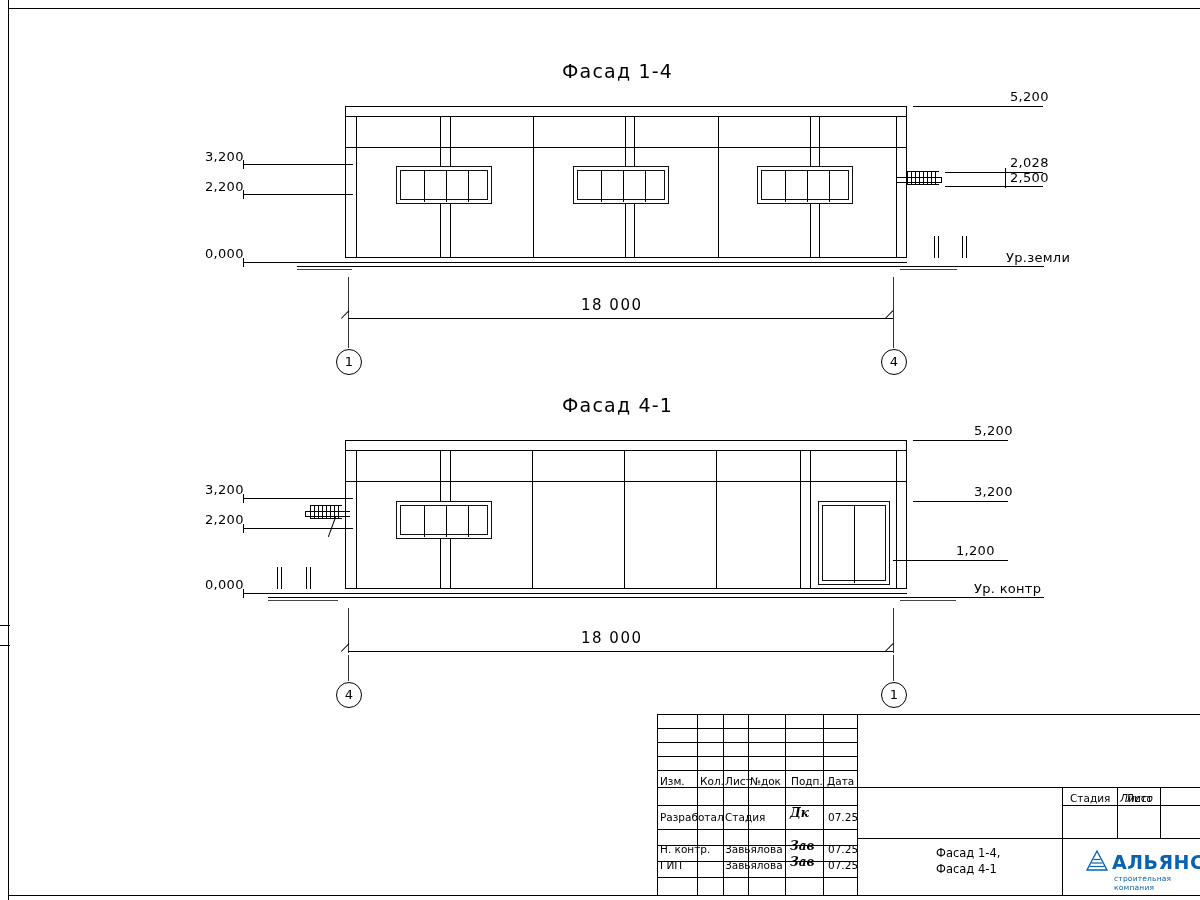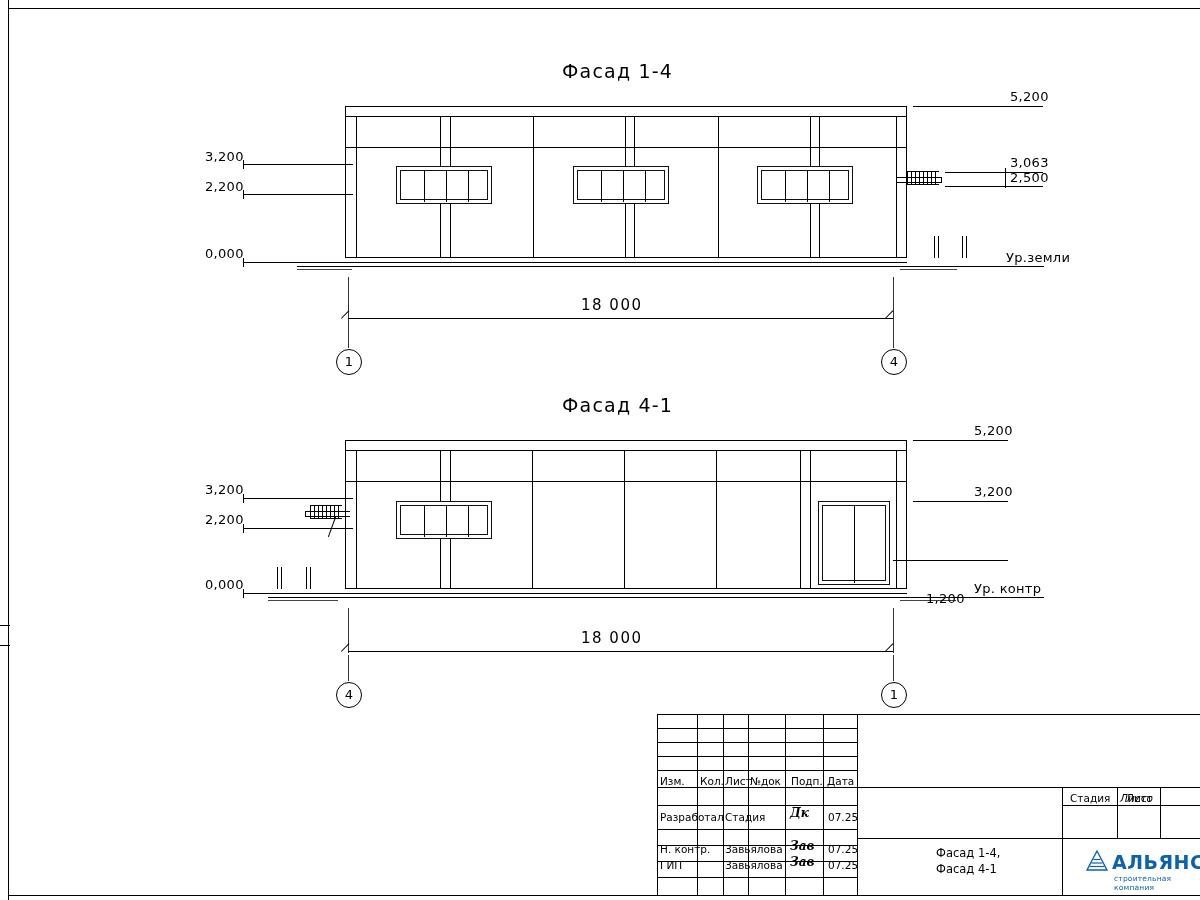--- a/index.html
+++ b/index.html
@@ -231,21 +231,21 @@
     <div class="ln vl" style="left:243px; top:190px; height:9px;"></div>
 
     <div class="ln hl" style="left:243px; top:262px; width:110px;"></div>
     <div class="lbl lvl" style="left:205px; top:246px;">0,000</div>
     <div class="ln vl" style="left:243px; top:258px; height:9px;"></div>
 
     <div class="ln hl" style="left:913px; top:106px; width:130px;"></div>
     <div class="lbl lvl" style="left:1010px; top:89px;">5,200</div>
 
     <div class="ln hl" style="left:945px; top:172px; width:98px;"></div>
-    <div class="lbl lvl" style="left:1010px; top:155px;">3,063</div>
+    <div class="lbl lvl" style="left:1010px; top:155px;">2,028</div>
     <div class="ln hl" style="left:945px; top:186px; width:98px;"></div>
     <div class="lbl lvl" style="left:1010px; top:170px;">2,500</div>
     <div class="ln vl" style="left:1005px; top:168px; height:20px;"></div>
 
     <div class="ln hl" style="left:952px; top:266px; width:92px;"></div>
     <div class="lbl lvl" style="left:1006px; top:250px;">Ур.земли</div>
 
     <div class="ln vl" style="left:348px; top:277px; height:45px; background:#333;"></div>
     <div class="ln vl" style="left:893px; top:277px; height:45px; background:#333;"></div>
     <div class="ln hl" style="left:348px; top:318px; width:545px;"></div>
@@ -336,21 +336,21 @@
     <div class="lbl lvl" style="left:205px; top:577px;">0,000</div>
     <div class="ln vl" style="left:243px; top:589px; height:9px;"></div>
 
     <div class="ln hl" style="left:913px; top:440px; width:95px;"></div>
     <div class="lbl lvl" style="left:974px; top:423px;">5,200</div>
 
     <div class="ln hl" style="left:913px; top:501px; width:95px;"></div>
     <div class="lbl lvl" style="left:974px; top:484px;">3,200</div>
 
     <div class="ln hl" style="left:893px; top:560px; width:115px;"></div>
-    <div class="lbl lvl" style="left:926px; top:543px;margin-top:48px;">1,200</div>
+    <div class="lbl lvl" style="left:956px; top:543px;">1,200</div>
 
     <div class="ln hl" style="left:952px; top:597px; width:92px;"></div>
     <div class="lbl lvl" style="left:974px; top:581px;">Ур. контр</div>
 
     <div class="ln vl" style="left:348px; top:608px; height:45px; background:#333;"></div>
     <div class="ln vl" style="left:893px; top:608px; height:45px; background:#333;"></div>
     <div class="ln hl" style="left:348px; top:651px; width:545px;"></div>
     <div class="ln" style="left:343px; top:646px; width:11px; height:11px; background:transparent; border-left:1px solid #000; transform:rotate(45deg);"></div>
     <div class="ln" style="left:887px; top:646px; width:11px; height:11px; background:transparent; border-left:1px solid #000; transform:rotate(45deg);"></div>
     <div class="lbl dimtxt" style="left:581px; top:629px;">18 000</div>

